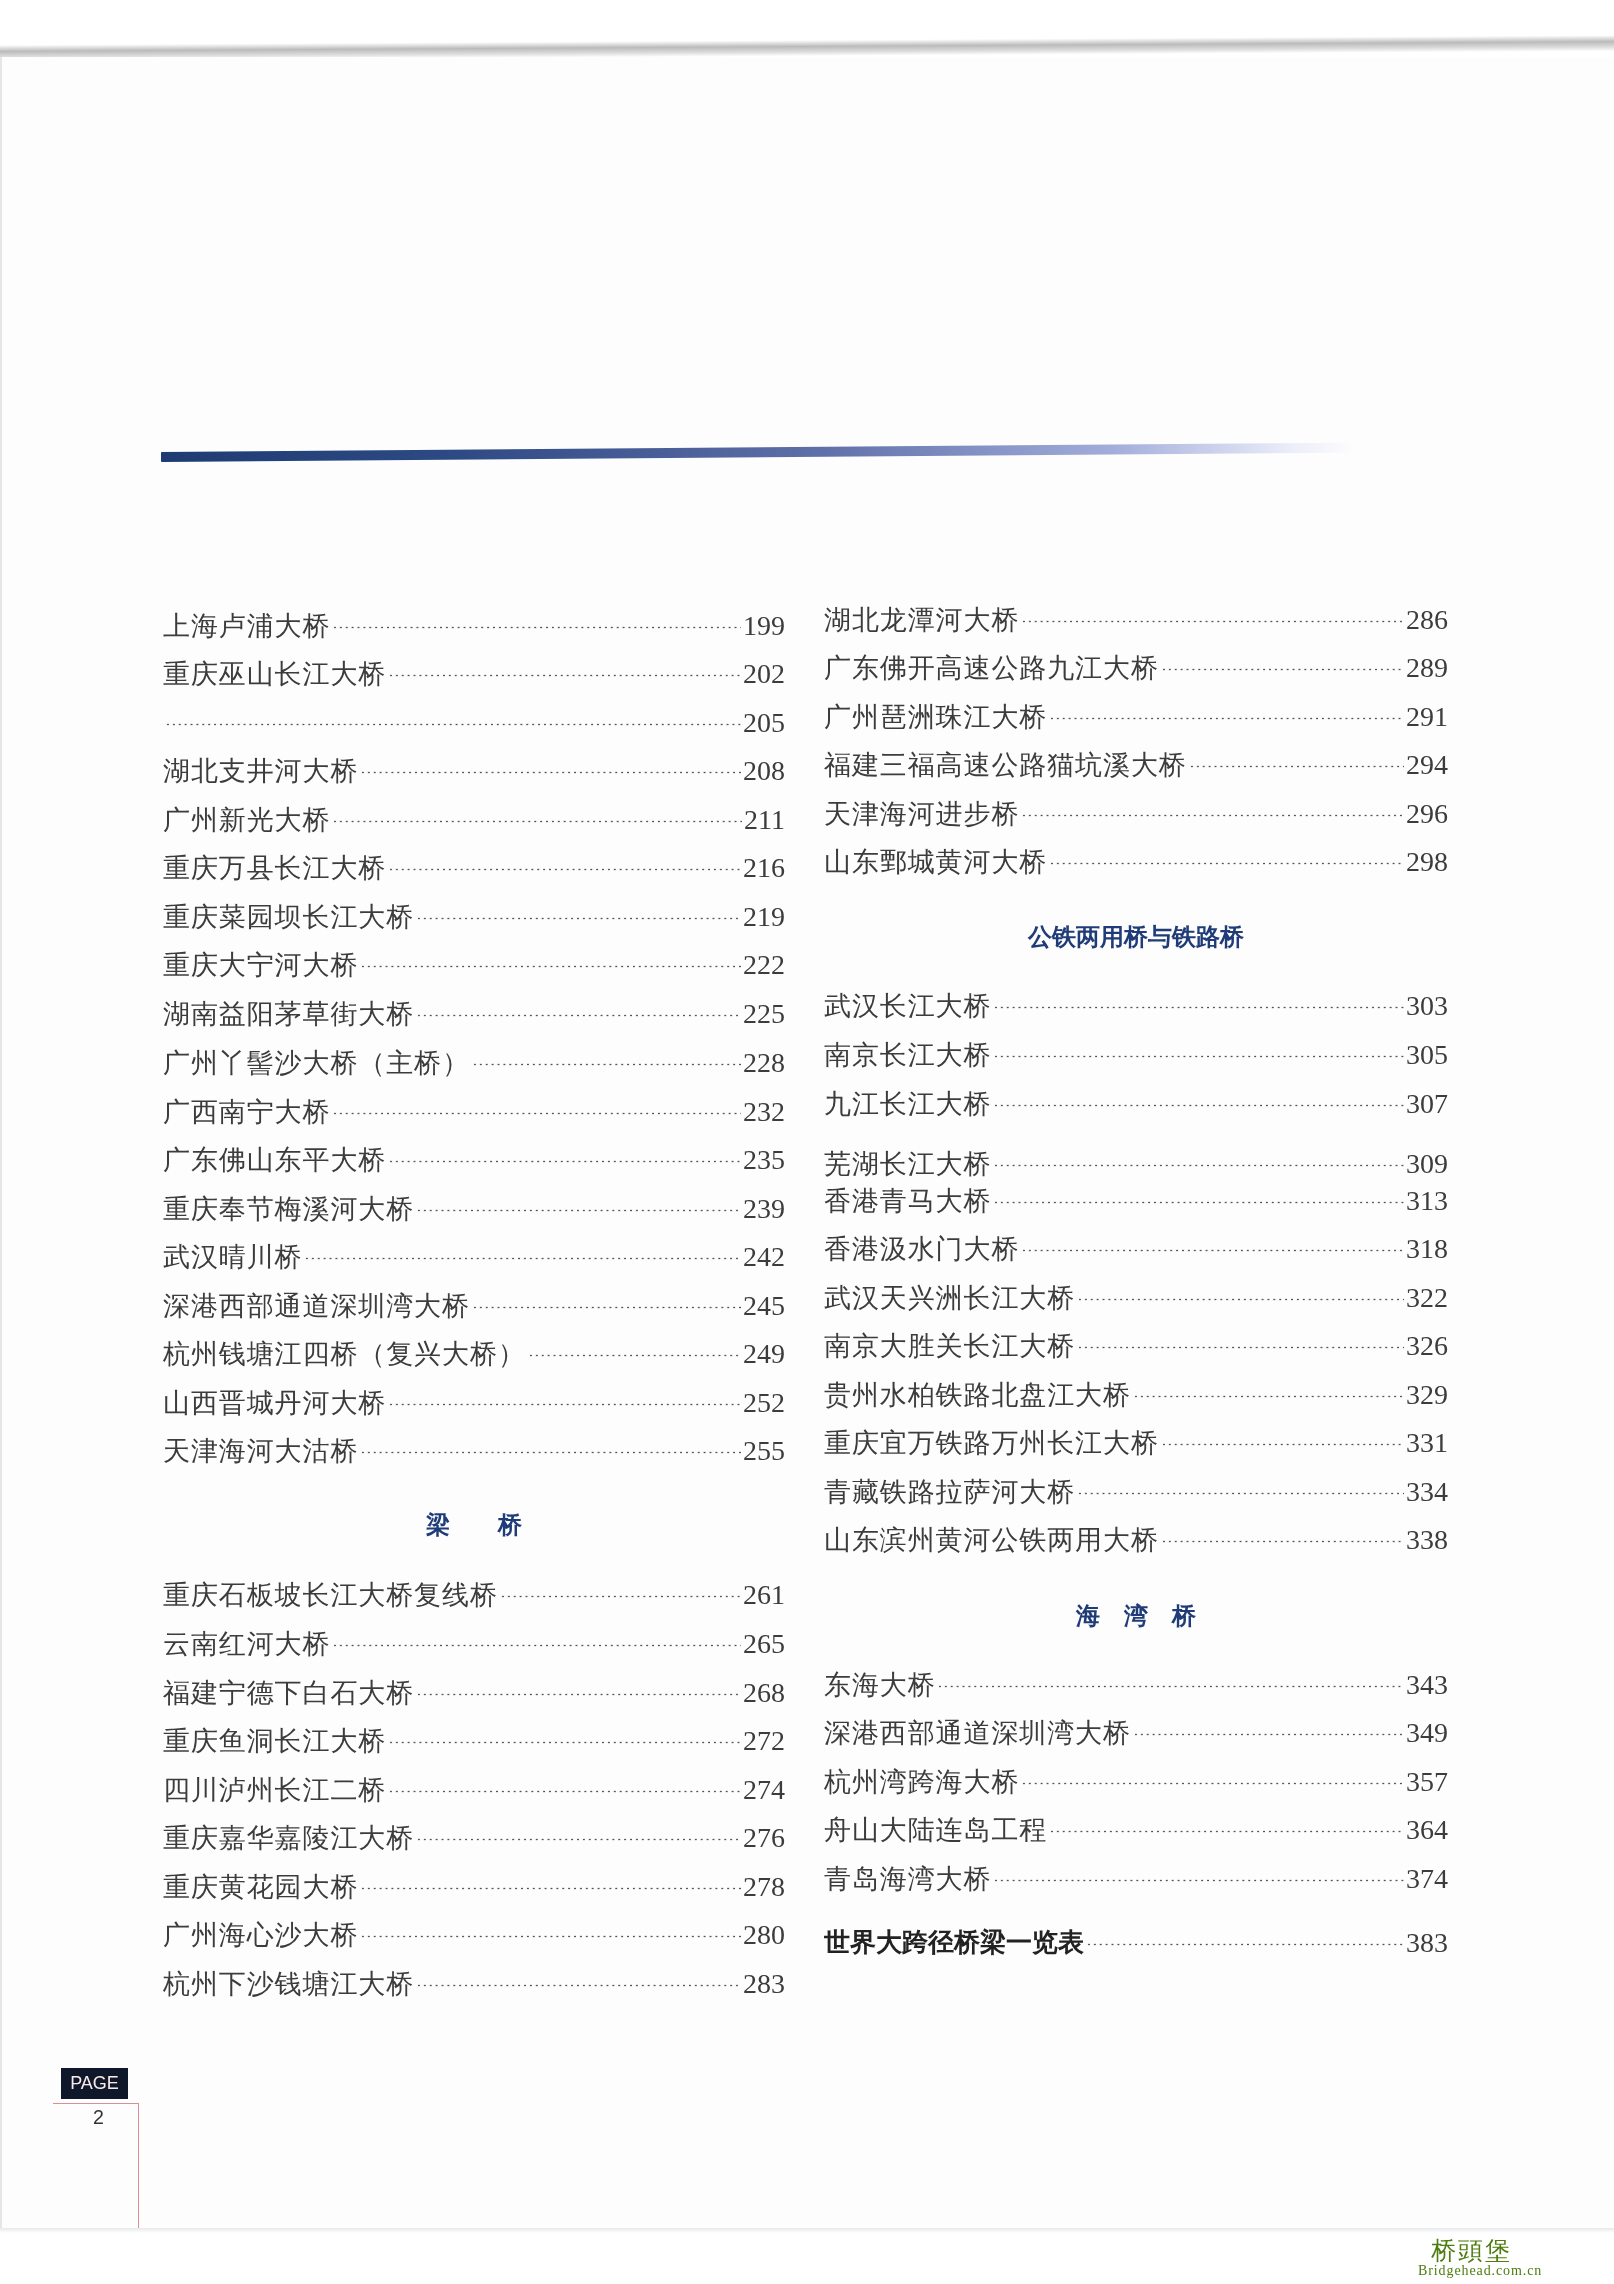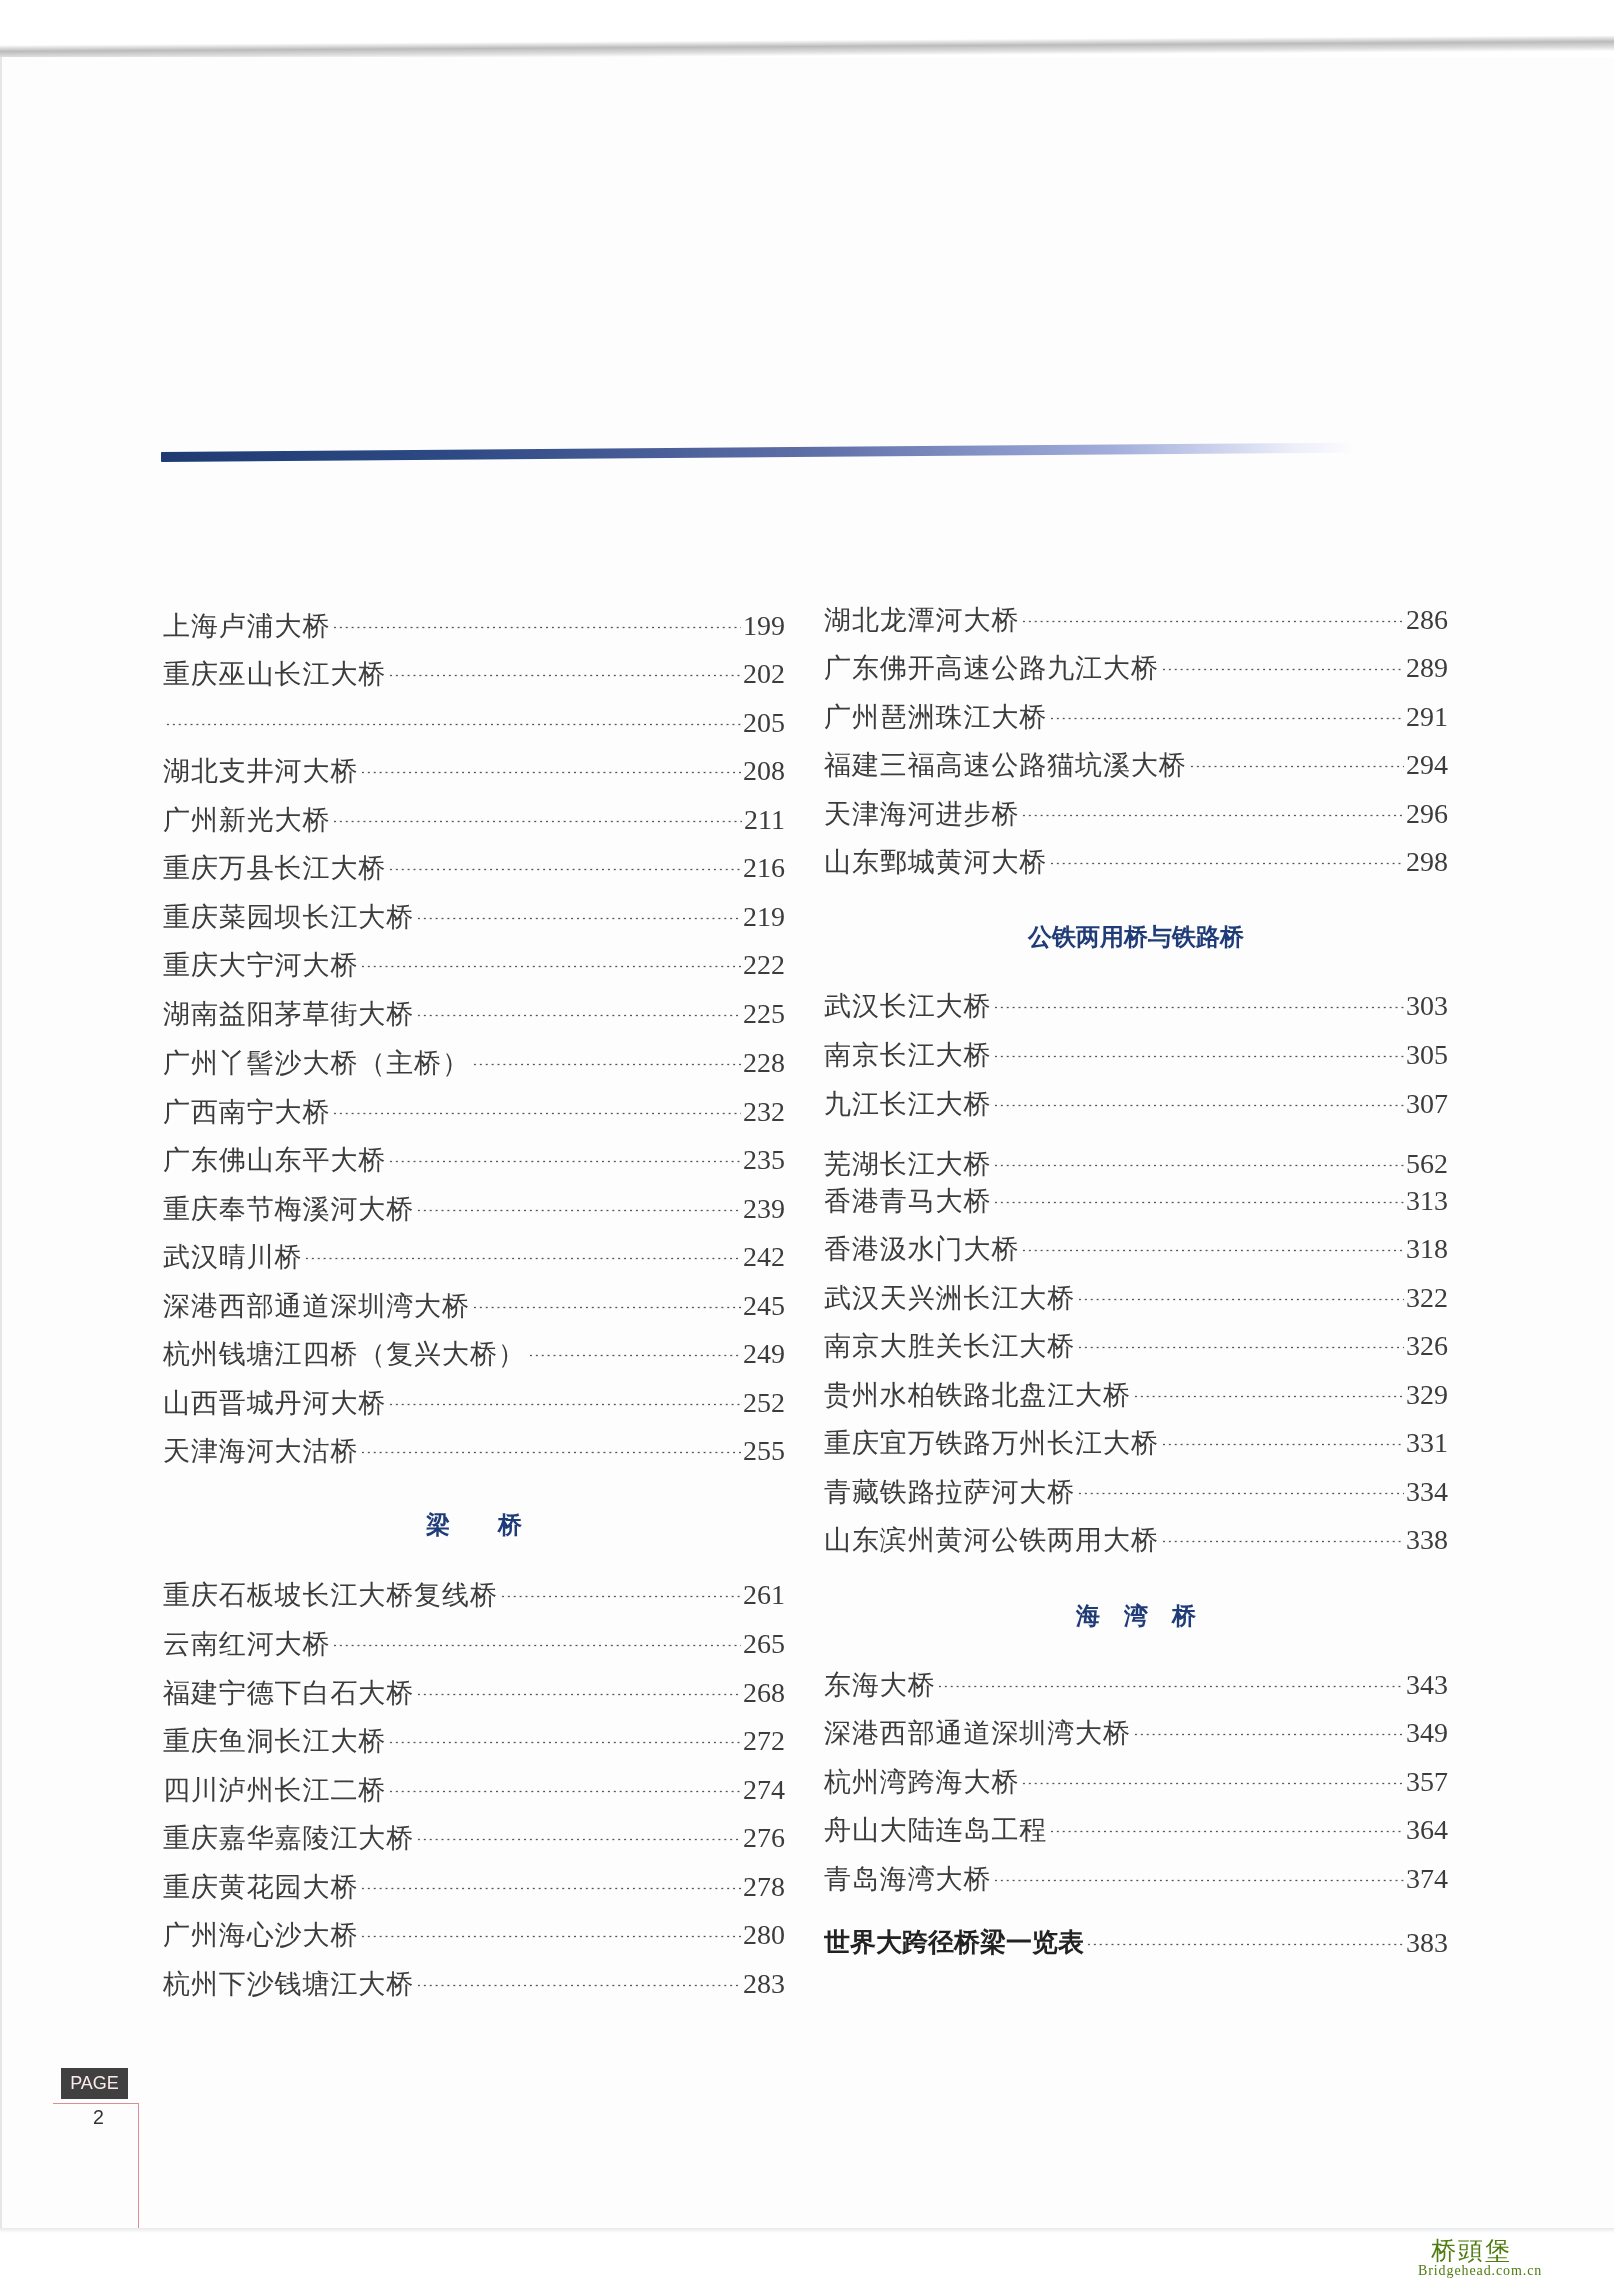--- a/index.html
+++ b/index.html
@@ -109,21 +109,21 @@
     color: #1f3c78;
     height: 39px;
     line-height: 39px;
   }
   .page-tag {
     position: absolute;
     left: 61px;
     top: 2068px;
     width: 67px;
     height: 31px;
-    background: #404040;
+    background: #0f172a;
     color: #fbeaea;
     font-family: "Liberation Sans", "DejaVu Sans", sans-serif;
     font-size: 18px;
     line-height: 31px;
     text-align: center;
     letter-spacing: 0px;
   }
   .page-box {
     position: absolute;
     left: 53px;
@@ -358,21 +358,21 @@
       <span class="toc-page">305</span>
     </div>
   <div class="toc-row" style="top:1084px">
       <span class="toc-title">九江长江大桥</span>
       <span class="toc-dots"></span>
       <span class="toc-page">307</span>
     </div>
   <div class="toc-row" style="top:1144px">
       <span class="toc-title">芜湖长江大桥</span>
       <span class="toc-dots"></span>
-      <span class="toc-page">562</span>
+      <span class="toc-page">309</span>
     </div>
   <div class="toc-row" style="top:1181px">
       <span class="toc-title">香港青马大桥</span>
       <span class="toc-dots"></span>
       <span class="toc-page">313</span>
     </div>
   <div class="toc-row" style="top:1229px">
       <span class="toc-title">香港汲水门大桥</span>
       <span class="toc-dots"></span>
       <span class="toc-page">318</span>

